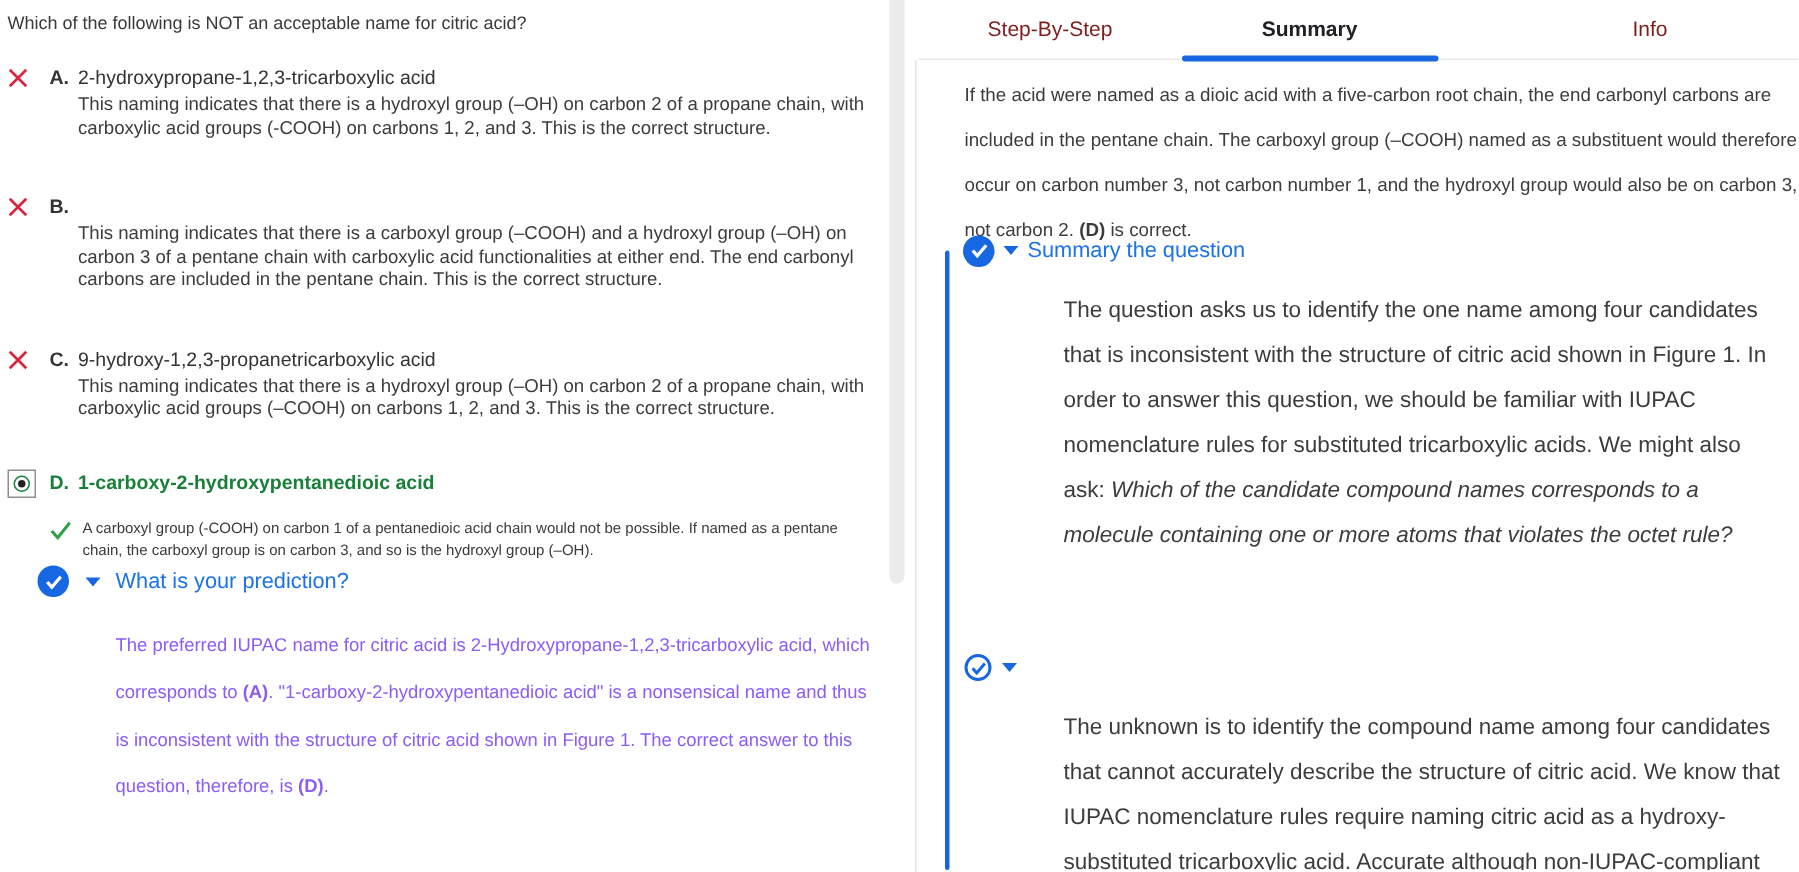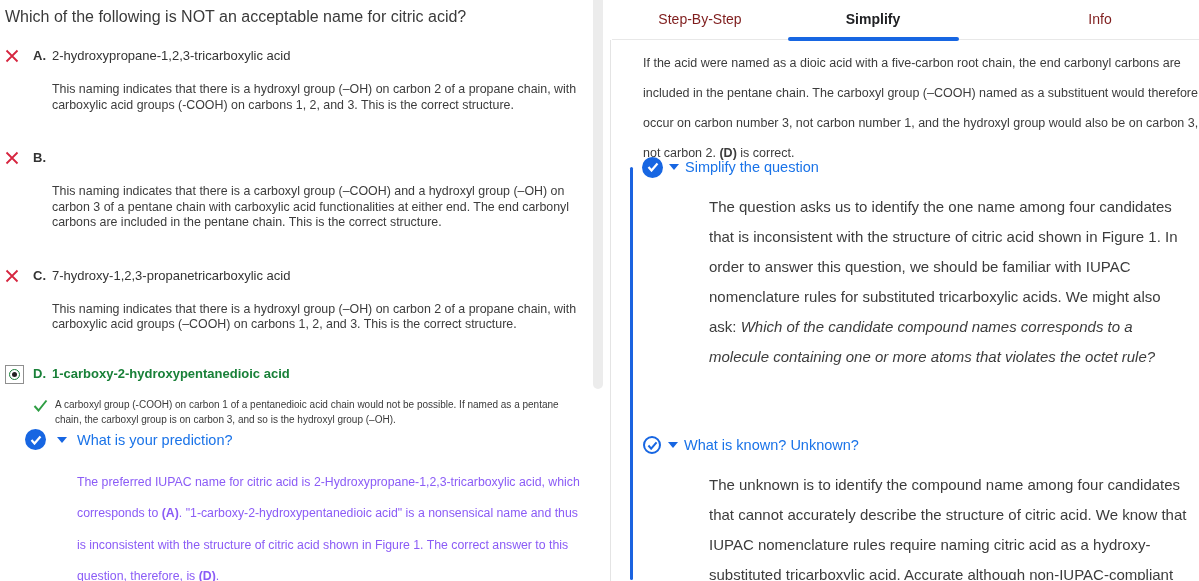--- a/index.html
+++ b/index.html
@@ -5,32 +5,32 @@
   * { box-sizing: border-box; }
   html,body { margin:0; padding:0; }
   body {
     width:1199px; height:581px; overflow:hidden; position:relative;
     background:#ffffff; color:#3c3c3c;
     font-family:"Liberation Sans", sans-serif;
   }
 
   
   .left-panel { position:absolute; left:0; top:0; width:592px; height:581px; overflow:hidden; }
-  .question { margin:8px 0 0 5px; font-size:16px; color:#3a3a3a; }
+  .question { margin:8px 0 0 5px; font-size:12px; color:#3a3a3a; }
 
   .opt-a { margin-top:22px; }
   .opt-b { margin-top:37px; }
   .opt-c { margin-top:37px; }
   .opt-d { margin-top:31px; }
 
   .opt-head { display:flex; align-items:flex-start; margin-left:5px; line-height:16px; }
   .opt-icon { width:28px; flex:none; padding-top:1px; }
   .opt-letter { width:19px; flex:none; font-weight:bold; font-size:13px; color:#333; }
   .opt-name { font-size:13px; color:#333; }
-  .opt-expl { margin:18px 0 0 52px; width:541px; font-size:12.4px; line-height:15.5px; color:#3c3c3c; }
+  .opt-expl { margin:2px 0 0 52px; width:541px; font-size:12.4px; line-height:15.5px; color:#3c3c3c; }
 
   .opt-d .opt-head { align-items:center; line-height:20px; }
   .opt-d .opt-letter, .opt-d .opt-name { color:#188038; font-weight:bold; }
   .radio-box { width:19px; height:19px; border:1px solid #8f8f8f; background:#fff;
                display:flex; align-items:center; justify-content:center; }
   .radio-ring { width:11px; height:11px; border-radius:50%; border:1.5px solid #188038;
                 display:flex; align-items:center; justify-content:center; }
   .radio-dot { width:5px; height:5px; border-radius:50%; background:#222; }
 
   .note-row { display:flex; align-items:flex-start; margin:13px 0 0 33px; }
@@ -116,21 +116,21 @@
   </div>
 
   <div class="option opt-c">
     <div class="opt-head">
       <span class="opt-icon">
         <svg width="14" height="14" viewBox="0 0 14 14">
             <path d="M1.5 1.5 L12.5 12.5 M12.5 1.5 L1.5 12.5" stroke="#d6253f" stroke-width="1.8" fill="none"></path>
           </svg>
       </span>
       <span class="opt-letter">C.</span>
-      <span class="opt-name">7-hydroxy-1,2,3-propanetricarboxylic acid</span>
+      <span class="opt-name">9-hydroxy-1,2,3-propanetricarboxylic acid</span>
     </div>
     <p class="opt-expl">This naming indicates that there is a hydroxyl group (–OH) on carbon 2 of a propane chain, with carboxylic acid groups (–COOH) on carbons 1, 2, and 3. This is the correct structure.</p>
   </div>
 
   <div class="option opt-d">
     <div class="opt-head">
       <span class="opt-icon">
         <span class="radio-box">
             <span class="radio-ring">
               <span class="radio-dot"></span>
@@ -164,49 +164,48 @@
   </div>
 </section>
 
 <div class="scrollbar-thumb"></div>
 <div class="divider"></div>
 
 <section class="right-panel">
 
   <div class="tabs">
     <span class="tab t0">Step-By-Step</span>
-    <span class="tab t1">Simplify</span>
+    <span class="tab t1">Summary</span>
     <span class="tab t2">Info</span>
     <span class="tab-underline"></span>
   </div>
 
   <div class="right-body">
     <span class="timeline"></span>
 
     <p class="rpara"><span>If the acid were named as a dioic acid with a five-carbon root chain, the end carbonyl carbons are included in the pentane chain. The carboxyl group (–COOH) named as a substituent would therefore occur on carbon number 3, not carbon number 1, and the hydroxyl group would also be on carbon 3, not carbon 2. </span><span class="seg-b">(D)</span><span> is correct.</span></p>
 
     <div class="section sec1">
       <div class="toggle-row sec-head">
         <span class="check-circle filled">
           <svg width="12" height="10" viewBox="0 0 12 10">
               <path d="M1.5 5 L4.5 8.5 L10.5 1.5" stroke="#ffffff" stroke-width="2.2" fill="none"></path>
             </svg>
         </span>
         <span class="tri"></span>
-        <span class="toggle-link">Simplify the question</span>
+        <span class="toggle-link">Summary the question</span>
       </div>
       <p class="sec-para"><span>The question asks us to identify the one name among four candidates that is inconsistent with the structure of citric acid shown in Figure 1. In order to answer this question, we should be familiar with IUPAC nomenclature rules for substituted tricarboxylic acids. We might also ask: </span><span class="seg-i">Which of the candidate compound names corresponds to a molecule containing one or more atoms that violates the octet rule?</span></p>
     </div>
 
     <div class="section sec2">
       <div class="toggle-row sec-head">
         <span class="check-circle outline">
           <svg width="11" height="9" viewBox="0 0 12 10">
               <path d="M1.5 5 L4.5 8.5 L10.5 1.5" stroke="#1766e2" stroke-width="2.2" fill="none"></path>
             </svg>
         </span>
         <span class="tri"></span>
-        <span class="toggle-link">What is known? Unknown?</span>
       </div>
       <p class="sec-para"><span>The unknown is to identify the compound name among four candidates that cannot accurately describe the structure of citric acid. We know that IUPAC nomenclature rules require naming citric acid as a hydroxy-substituted tricarboxylic acid. Accurate although non-IUPAC-compliant names for citric acid appear in </span><span class="seg-b">(B)</span><span> and </span><span class="seg-b">(C)</span><span>. However, a reasonable structure of a stable compound that corresponds to the compound name appearing in </span></p>
     </div>
   </div>
 </section>
 
 </body></html>

